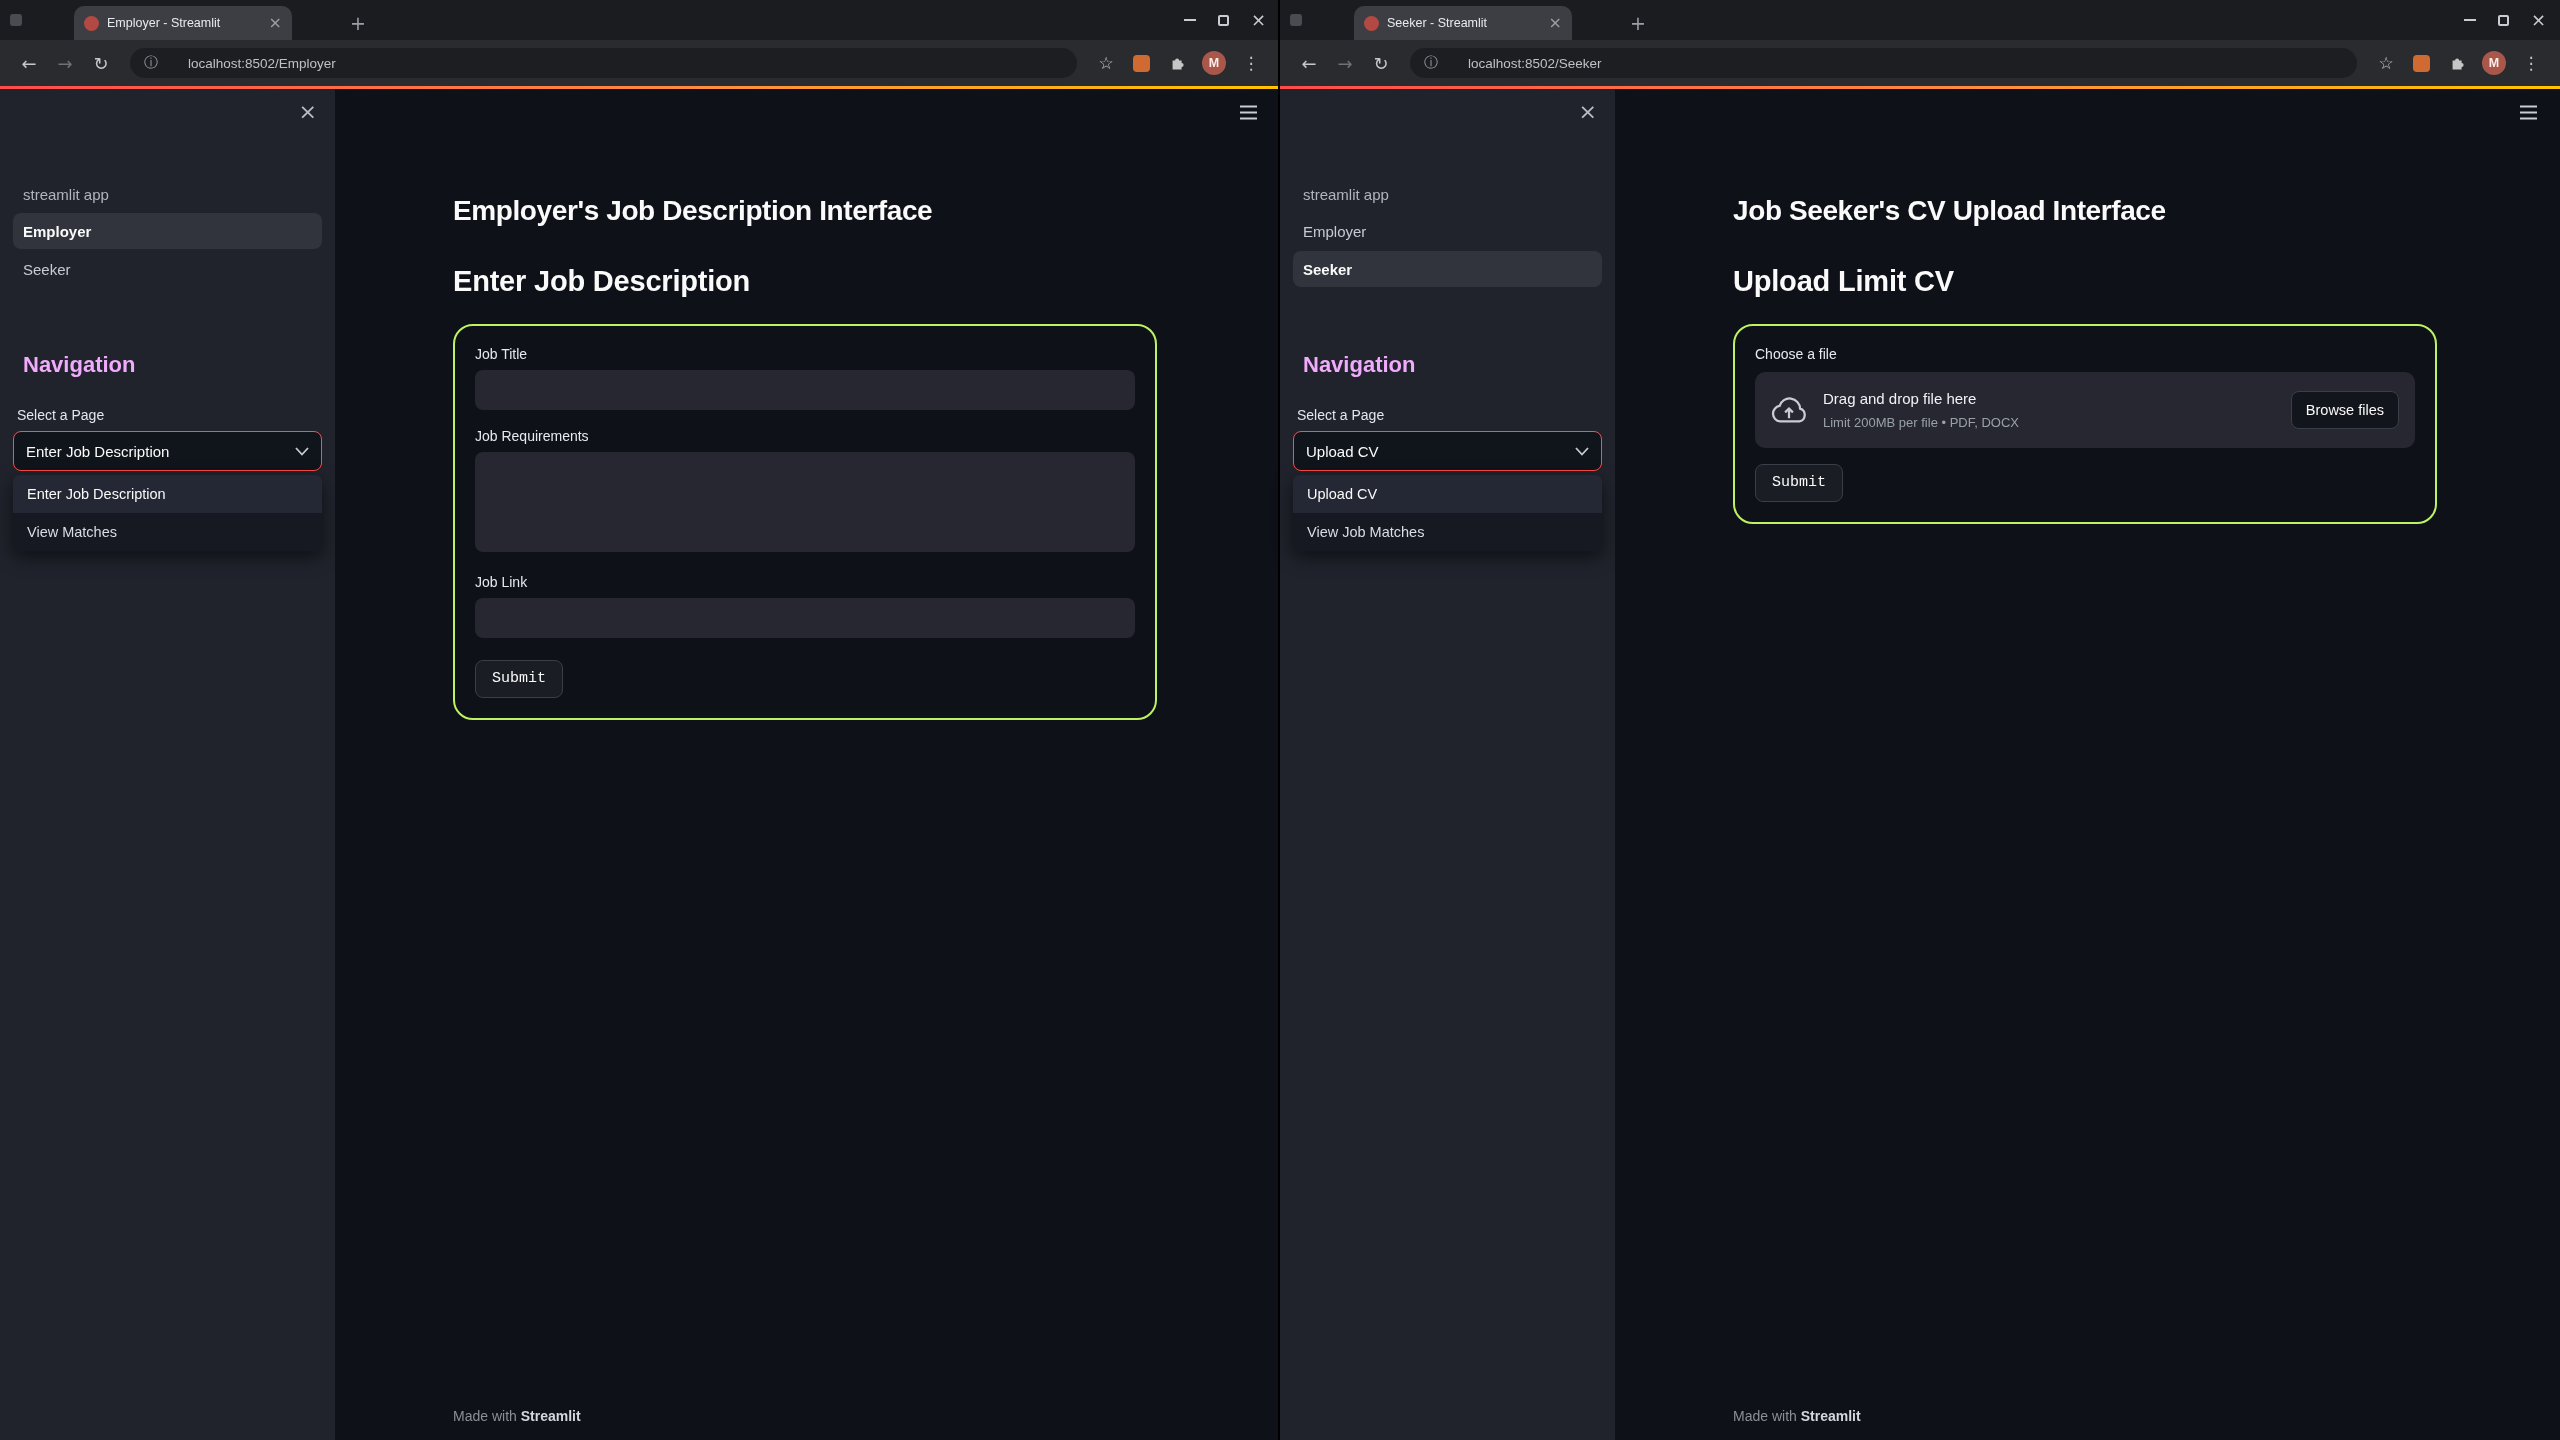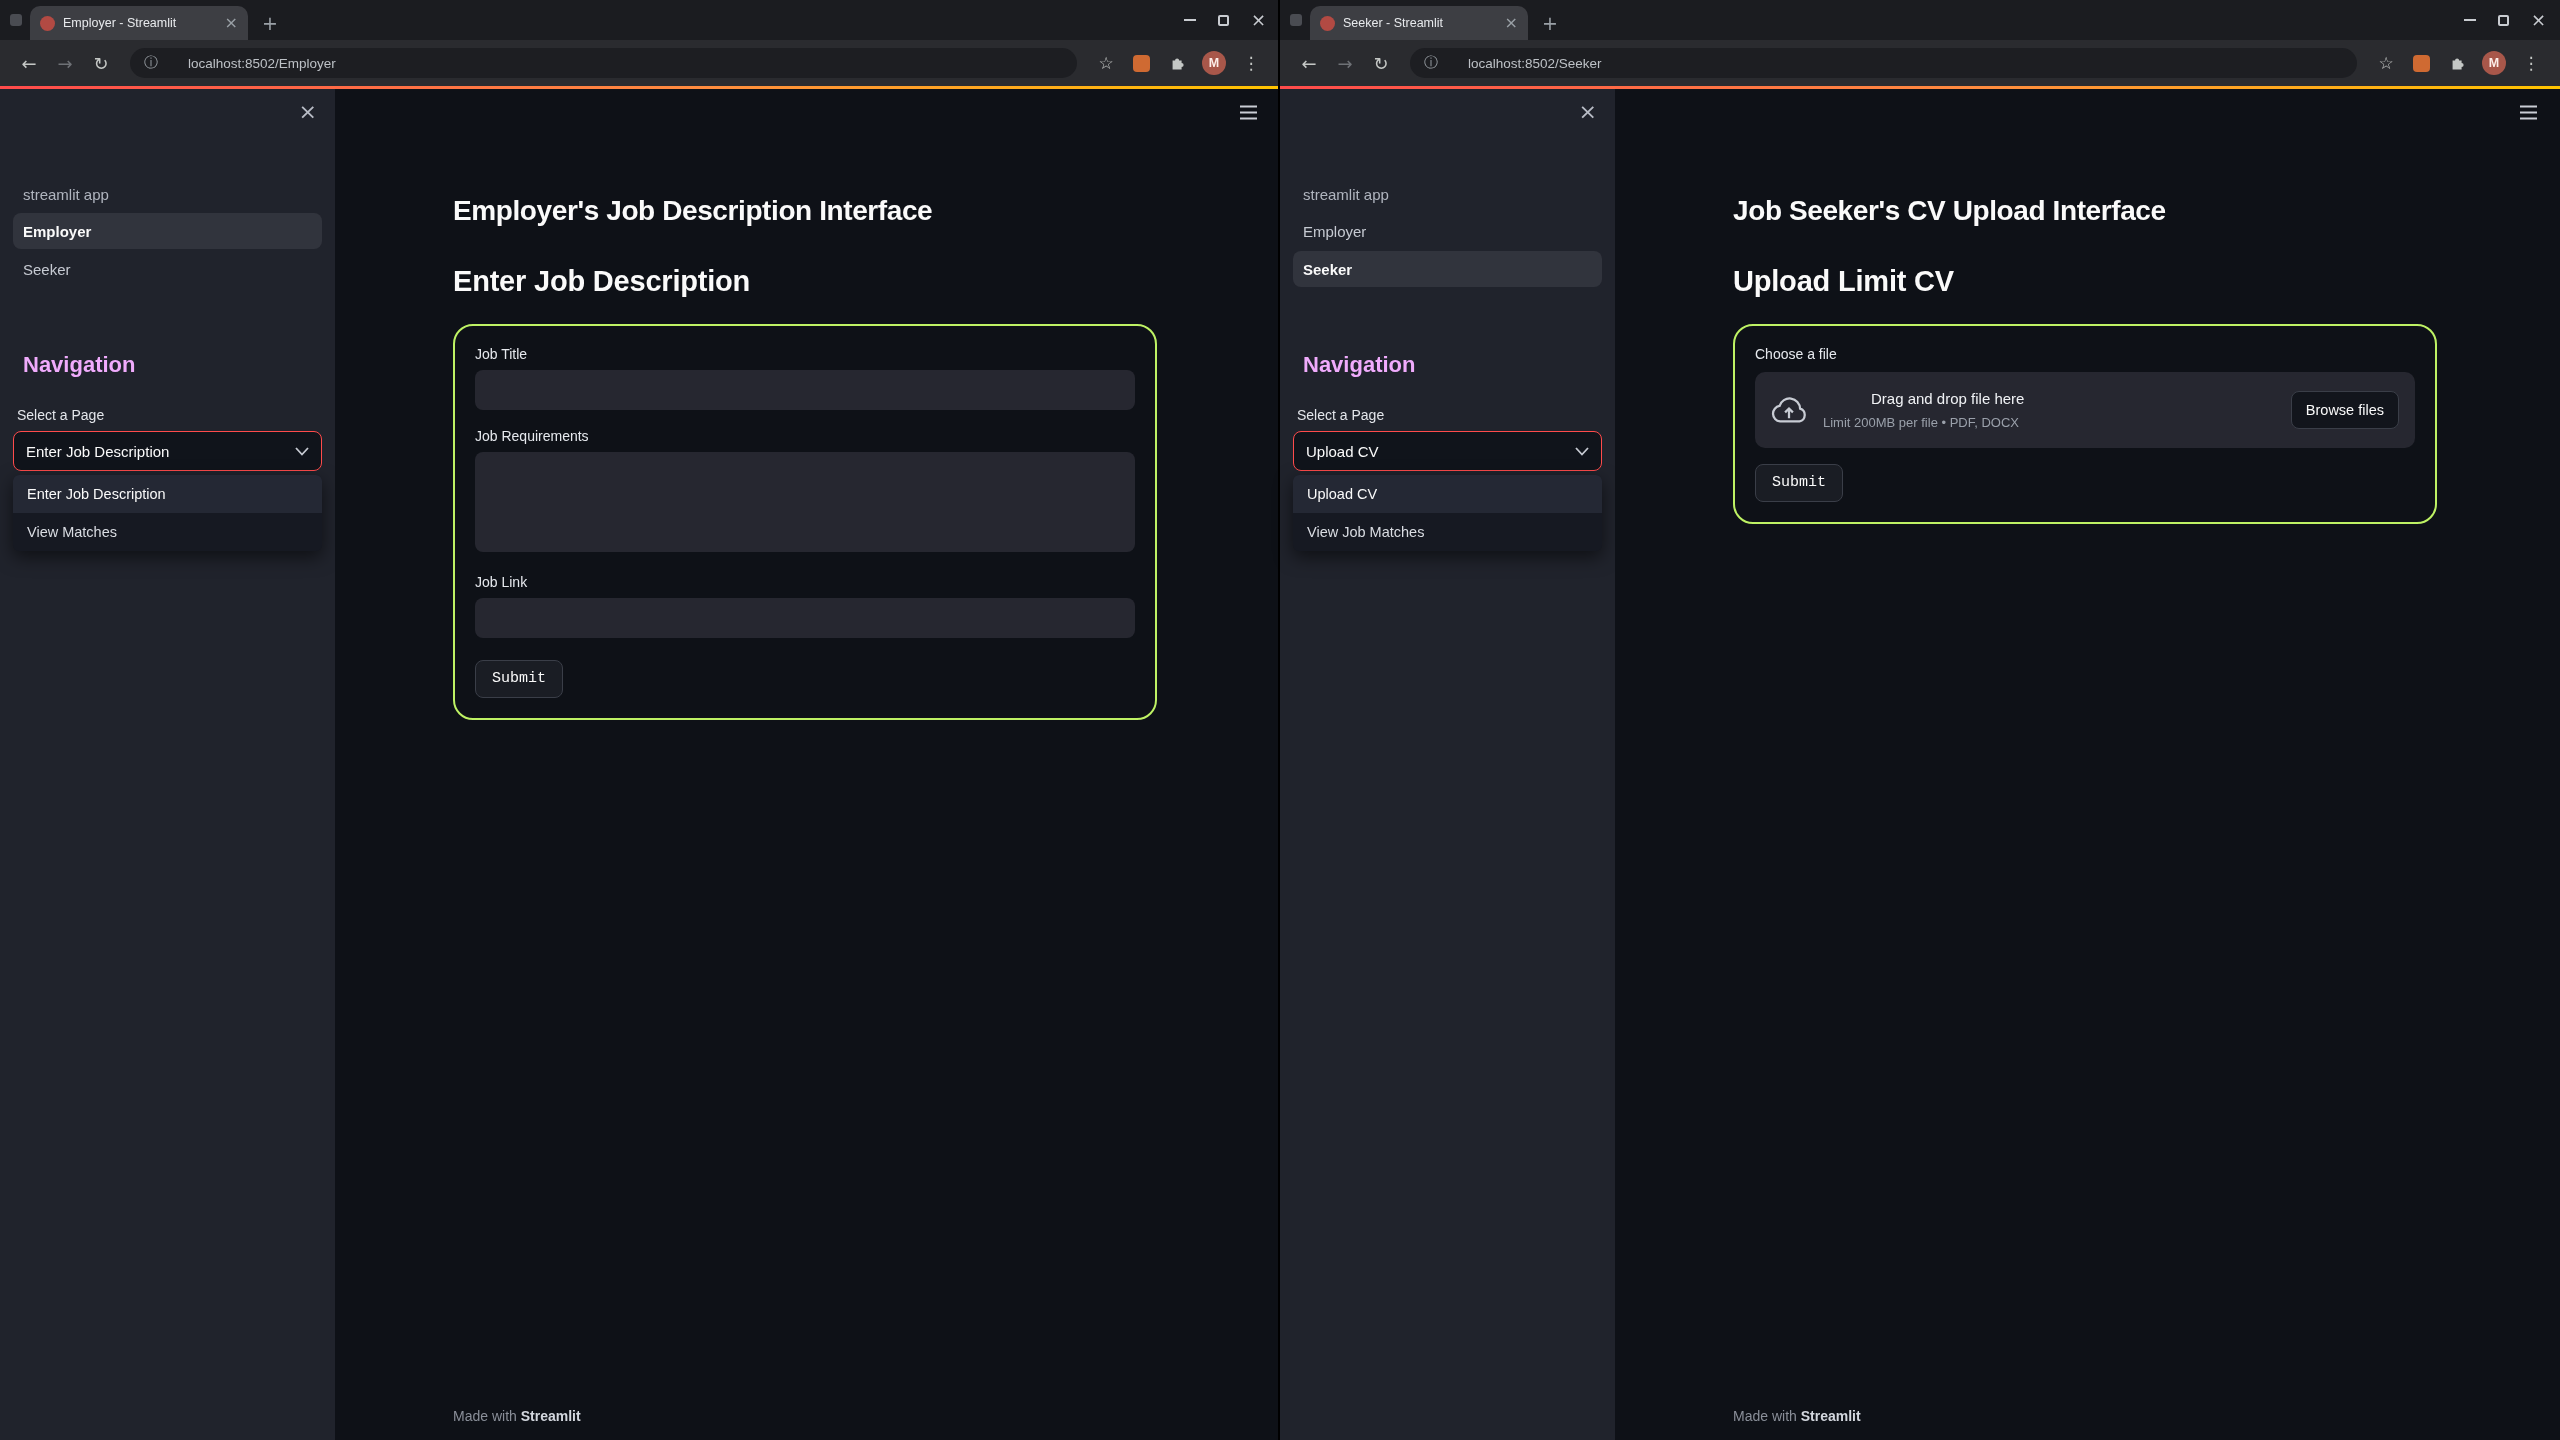--- a/index.html
+++ b/index.html
@@ -6,21 +6,21 @@
   html, body { width: 2560px; height: 1440px; background: #000; overflow: hidden;
     font-family: "Liberation Sans", sans-serif; }
   .glyph { font-family: "DejaVu Sans", sans-serif; }
 
   .window { position: absolute; top: 0; width: 1280px; height: 1440px; }
   #win0 { left: 0; }
   #win1 { left: 1280px; box-shadow: -2px 0 0 #000; }
 
   
   .tabbar { height: 40px; background: #1b1c20; position: relative;
-    display: flex; align-items: flex-end; padding-left: 10px; }
+    display: flex; align-items: flex-end; padding-left: 10px; gap: 44px; }
   .corner-icon { width: 12px; height: 12px; border-radius: 3px; background: #4a4c52;
     align-self: center; margin-right: 8px; }
   .tab { height: 34px; width: 218px; background: #3d3e43; border-radius: 10px 10px 0 0;
     display: flex; align-items: center; padding: 0 10px; gap: 8px; }
   .favicon { width: 15px; height: 15px; border-radius: 50%; background: #b24a43; flex: none; }
   .tab-title { font-size: 12.5px; color: #e8eaed; flex: 1; white-space: nowrap; overflow: hidden; }
   .tab-close { color: #9aa0a6; font-size: 16px; line-height: 1; cursor: default; }
   .newtab { width: 28px; height: 28px; margin: 0 0 3px 8px; color: #9aa0a6; font-size: 19px;
     display: grid; place-items: center; border-radius: 50%; }
   .win-controls { position: absolute; right: 14px; top: 0; height: 40px;
@@ -88,21 +88,21 @@
     font-family: "Liberation Sans", sans-serif; }
   .f-textarea { width: 100%; height: 100px; background: #262730; border: none; border-radius: 8px;
     color: #fafafa; font-size: 15px; padding: 10px; outline: none; resize: none;
     font-family: "Liberation Sans", sans-serif; }
   .st-btn { margin-top: 22px; height: 38px; padding: 0 16px; background: #1a1d24;
     border: 1px solid #3a3e48; border-radius: 8px; color: #fafafa; font-size: 15px;
     font-family: Liberation Mono, monospace; display: inline-flex; align-items: center; }
   .dropzone { margin-top: 10px; background: #262730; border-radius: 10px; height: 76px;
     display: flex; align-items: center; gap: 16px; padding: 0 16px; }
   .drop-texts { line-height: 1.2; }
-  .drop-text { font-size: 15px; color: #f0f2f5; margin-left: 48px; }
+  .drop-text { font-size: 15px; color: #f0f2f5; }
   .limit-text { font-size: 13px; color: #9aa0aa; margin-top: 7px; }
   .browse-btn { margin-left: auto; height: 38px; padding: 0 14px; background: #12151c;
     border: 1px solid #3a3e48; border-radius: 8px; color: #fafafa; font-size: 14.5px;
     font-family: "Liberation Sans", sans-serif; }
   .uploader-submit { margin-top: 16px; }
   .footer { position: absolute; bottom: 16px; left: 118px; font-size: 14px; color: #8a8f99; }
   .footer b { color: #d3d7de; font-weight: 700; }
 </style>
 </head>
 <body>

